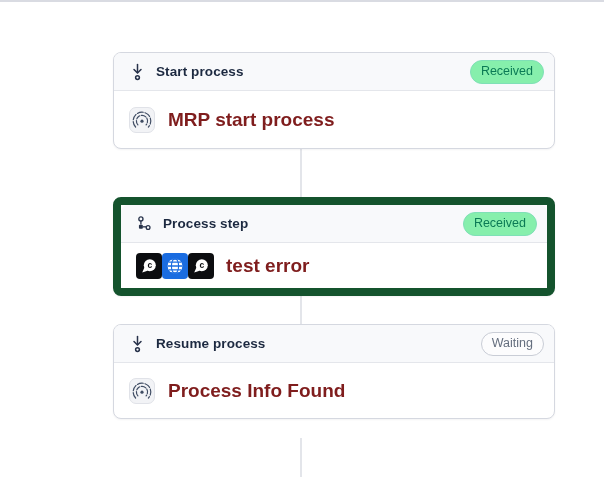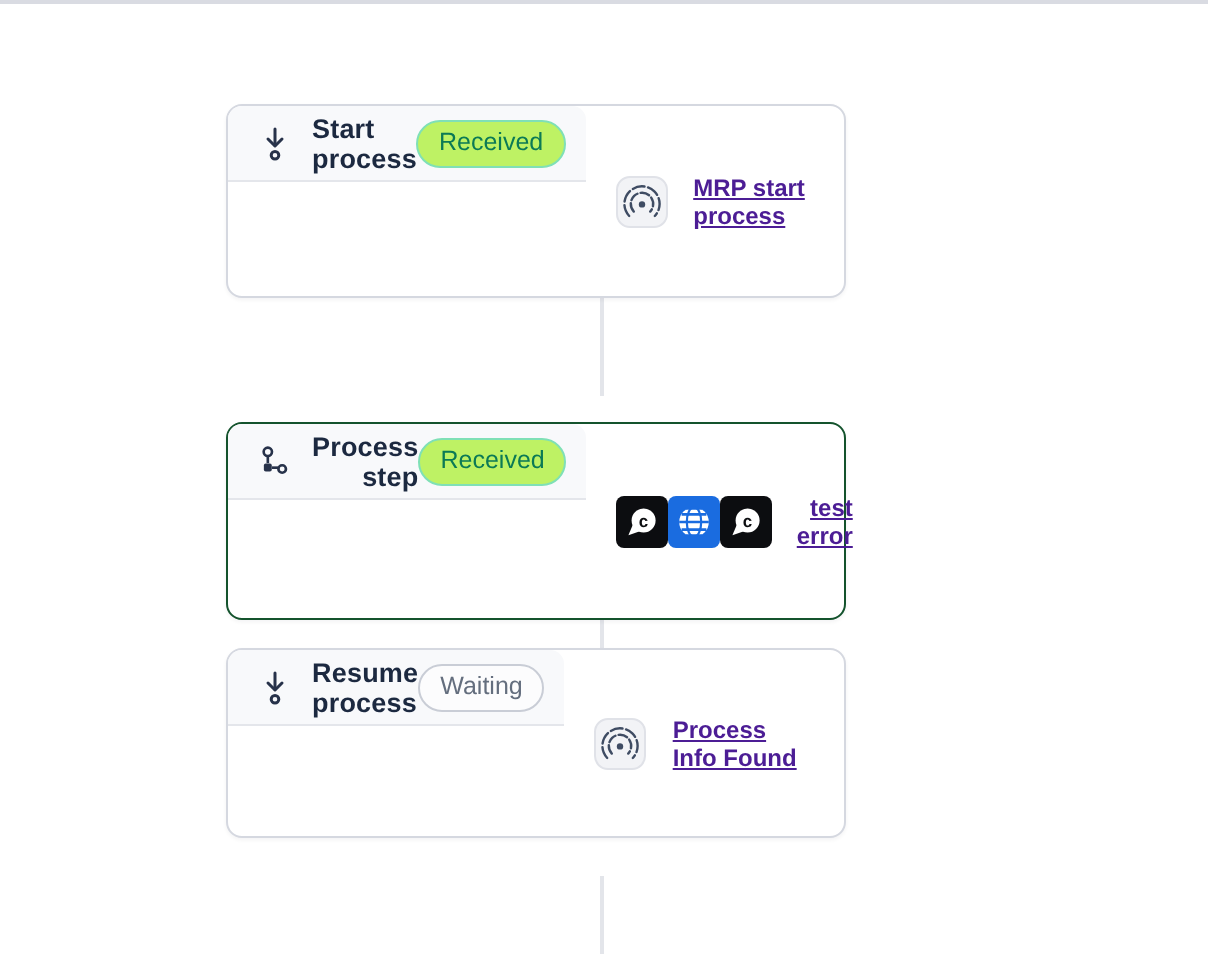--- a/index.html
+++ b/index.html
@@ -20,30 +20,30 @@
     position: absolute;
     left: 300px; width: 2px;
     background: #e3e5ea;
   }
   .connector.seg1 { top: 149px; height: 49px; }
   .connector.seg2 { top: 296px; height: 48px; }
   .connector.seg3 { top: 438px; height: 39px; }
 
   .node-card {
     position: absolute;
-    left: 113px; width: 310px;
+    left: 113px; width: 442px;
     background: #ffffff;
     border: 1px solid #d5d8e0;
     border-radius: 8px;
     box-shadow: 0 1px 2px rgba(16,24,40,0.05);
     display: flex;
-    flex-direction: row;
+    flex-direction: column;
   }
   .node-card.card-1 { top: 52px;  height: 97px; }
-  .node-card.card-2 { top: 211px; height: 99px; border: 1px solid #14532d; text-align: right; }
+  .node-card.card-2 { top: 197px; height: 99px; border: 8px solid #14532d; text-align: right; }
   .node-card.card-3 { top: 324px; height: 95px; }
 
   .node-header {
     display: flex;
     align-items: center;
     height: 38px;
     flex: 0 0 38px;
     padding: 0 10px 0 15px;
     background: #f8f9fb;
     border-bottom: 1px solid #e4e6eb;
@@ -65,21 +65,21 @@
   }
   .badge {
     margin-left: auto;
     padding: 3px 10px 4px 10px;
     border-radius: 999px;
     font-size: 12.5px;
     line-height: 15px;
     white-space: nowrap;
   }
   .badge.success {
-    background: #bef264;
+    background: #86efac;
     border: 1px solid #7fe0b6;
     color: #0b7a55;
   }
   .badge.neutral {
     background: #fcfcfd;
     border: 1px solid #c9cdd6;
     color: #646e7e;
     text-align: center;
   }
 
@@ -108,24 +108,23 @@
     border-radius: 4px;
     display: inline-flex;
     align-items: center;
     justify-content: center;
     flex: 0 0 auto;
   }
   .app-tile.dark { background: #0c0d10; }
   .app-tile.blue { background: #1a6ce0; }
   .item-label {
     margin-left: 13px;
-    font-size: 12px;
+    font-size: 19px;
     font-weight: bold;
-    color: #4c1d95;
-    text-decoration: underline;
+    color: #7f1d1d;
   }
   .node-card.card-2 .item-label { margin-left: 12px; }
 </style>
 </head>
 <body>
 
 <div class="top-line"></div>
 
 <div class="connector seg1"></div>
 <div class="connector seg2"></div>

